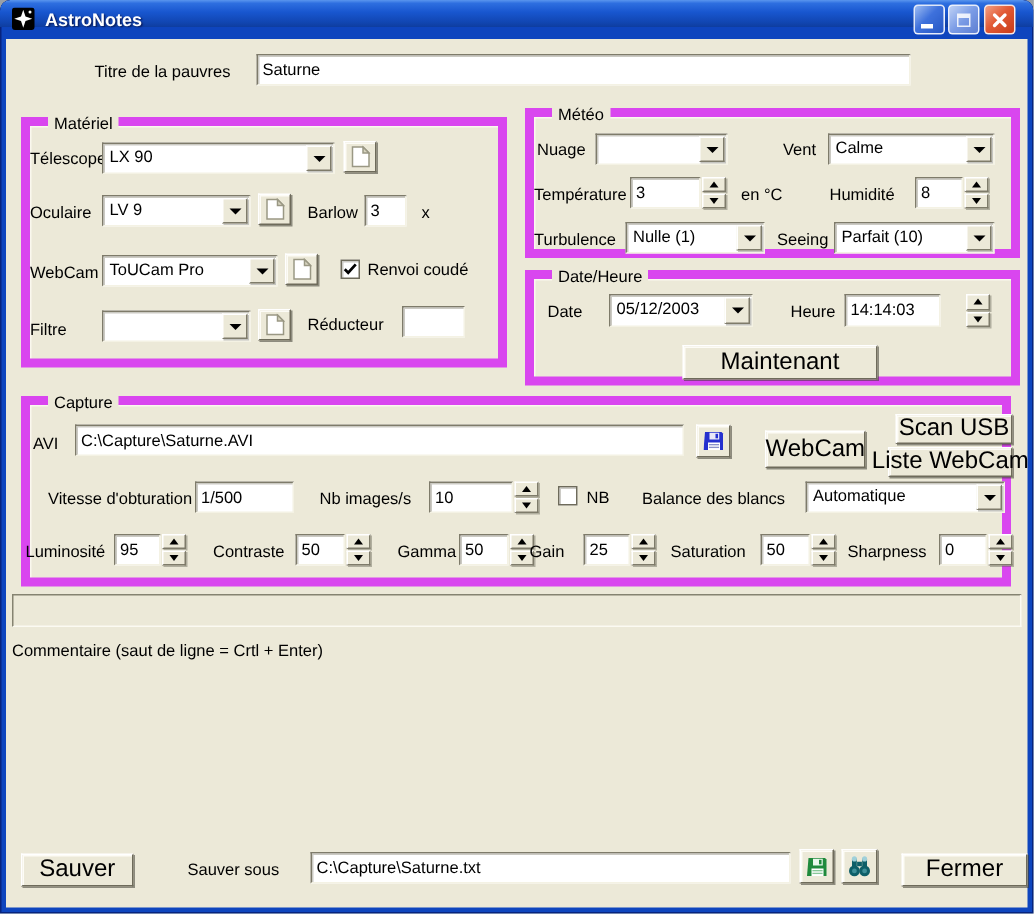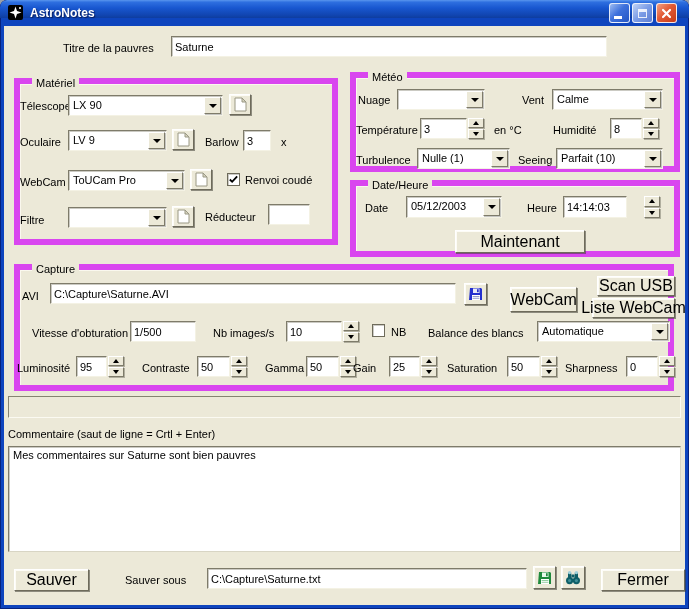--- a/index.html
+++ b/index.html
@@ -350,21 +350,20 @@
         <span class="tri-up-s"></span>
       </span>
       <span class="sb">
         <span class="tri-dn-s"></span>
       </span>
     </span>
 
   <div class="strip" style="left:8px;top:396px;width:673px;height:22px;"></div>
 
   <span class="lb" style="left:8px;top:428px;">Commentaire (saut de ligne = Crtl + Enter)</span>
-  <textarea class="ta" style="left: 8px; top: 446px; width: 673px; height: 106px;">Mes commentaires sur Saturne sont bien pauvres</textarea>
 
   <div class="btn" style="left:14px;top:569px;width:75px;height:22px;">Sauver</div>
   <span class="lb" style="left:125px;top:574px;">Sauver sous</span>
   <input class="tb" style="left: 207px; top: 568px; width: 320px;" value="C:\Capture\Saturne.txt">
   <div class="btn" style="left:533px;top:566px;width:23px;height:23px;">
     <svg width="14" height="14" viewBox="0 0 14 14">
       <path d="M1 1 h11 l1 1 v11 h-13 z" fill="#1F8A3C"></path>
       <rect x="4" y="1.5" width="6.5" height="4.5" fill="#E9F8EC"></rect>
       <rect x="8" y="2.2" width="1.7" height="3" fill="#1F8A3C"></rect>
       <rect x="3" y="8" width="8" height="5" fill="#FFF"></rect>

